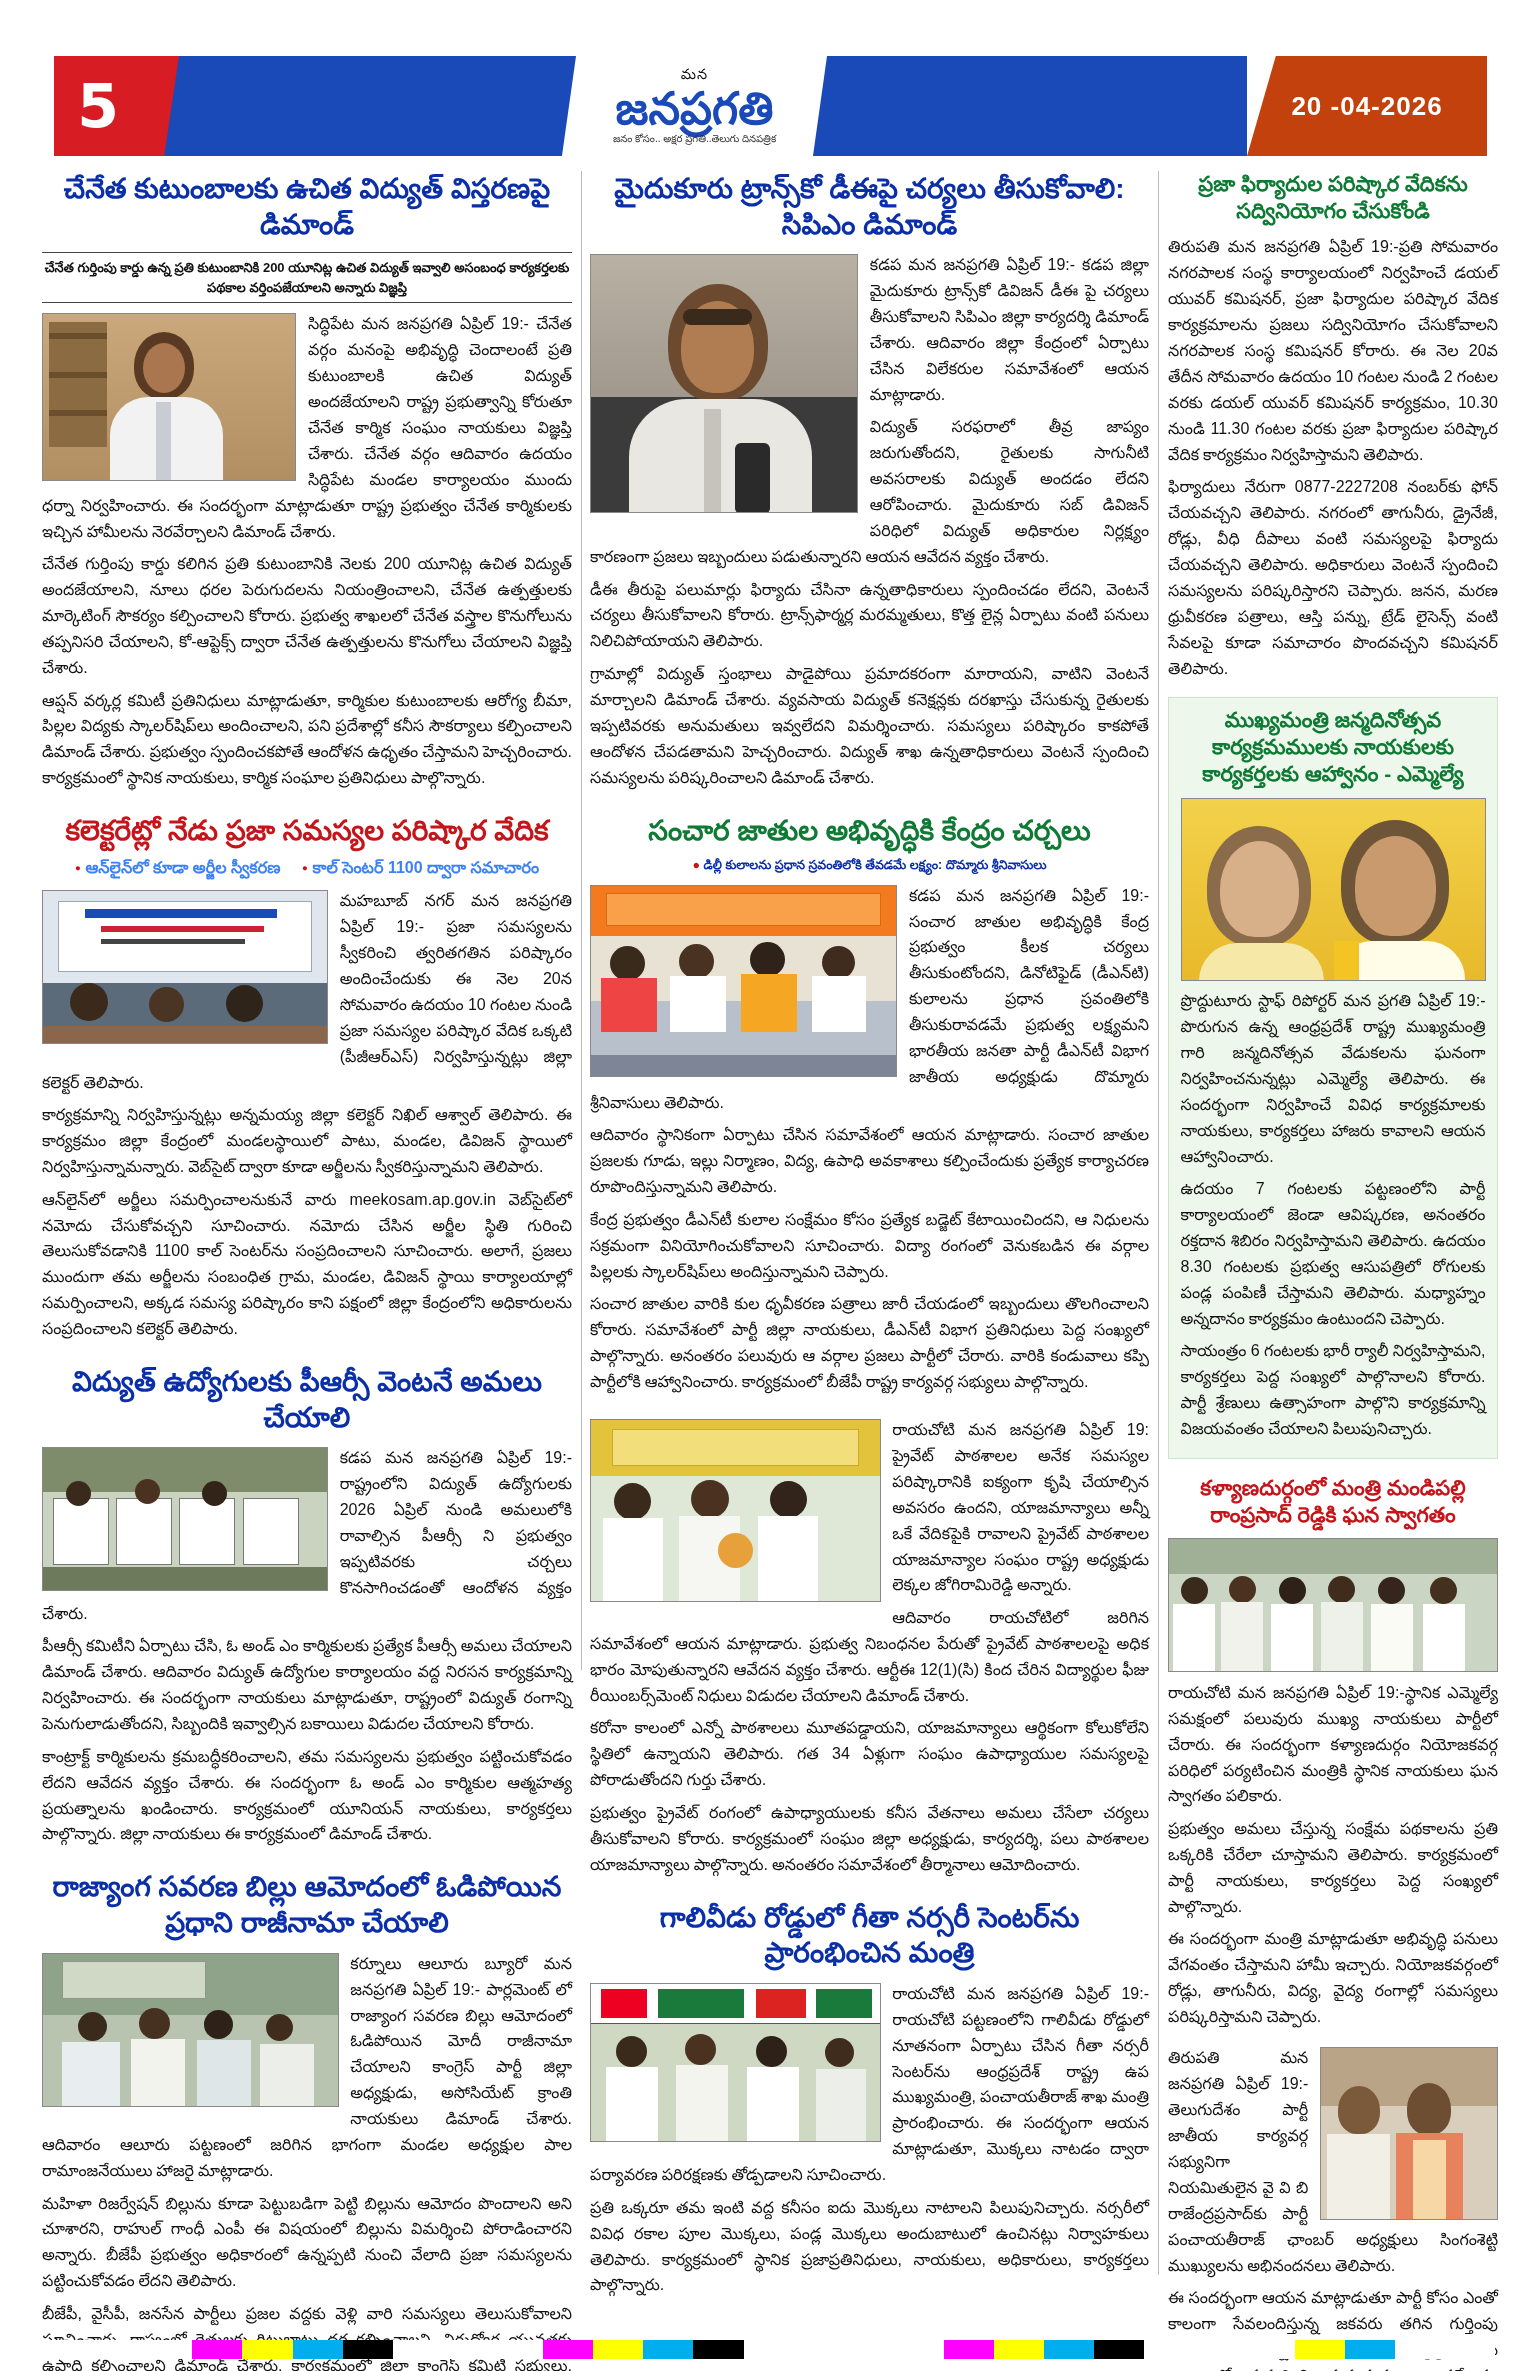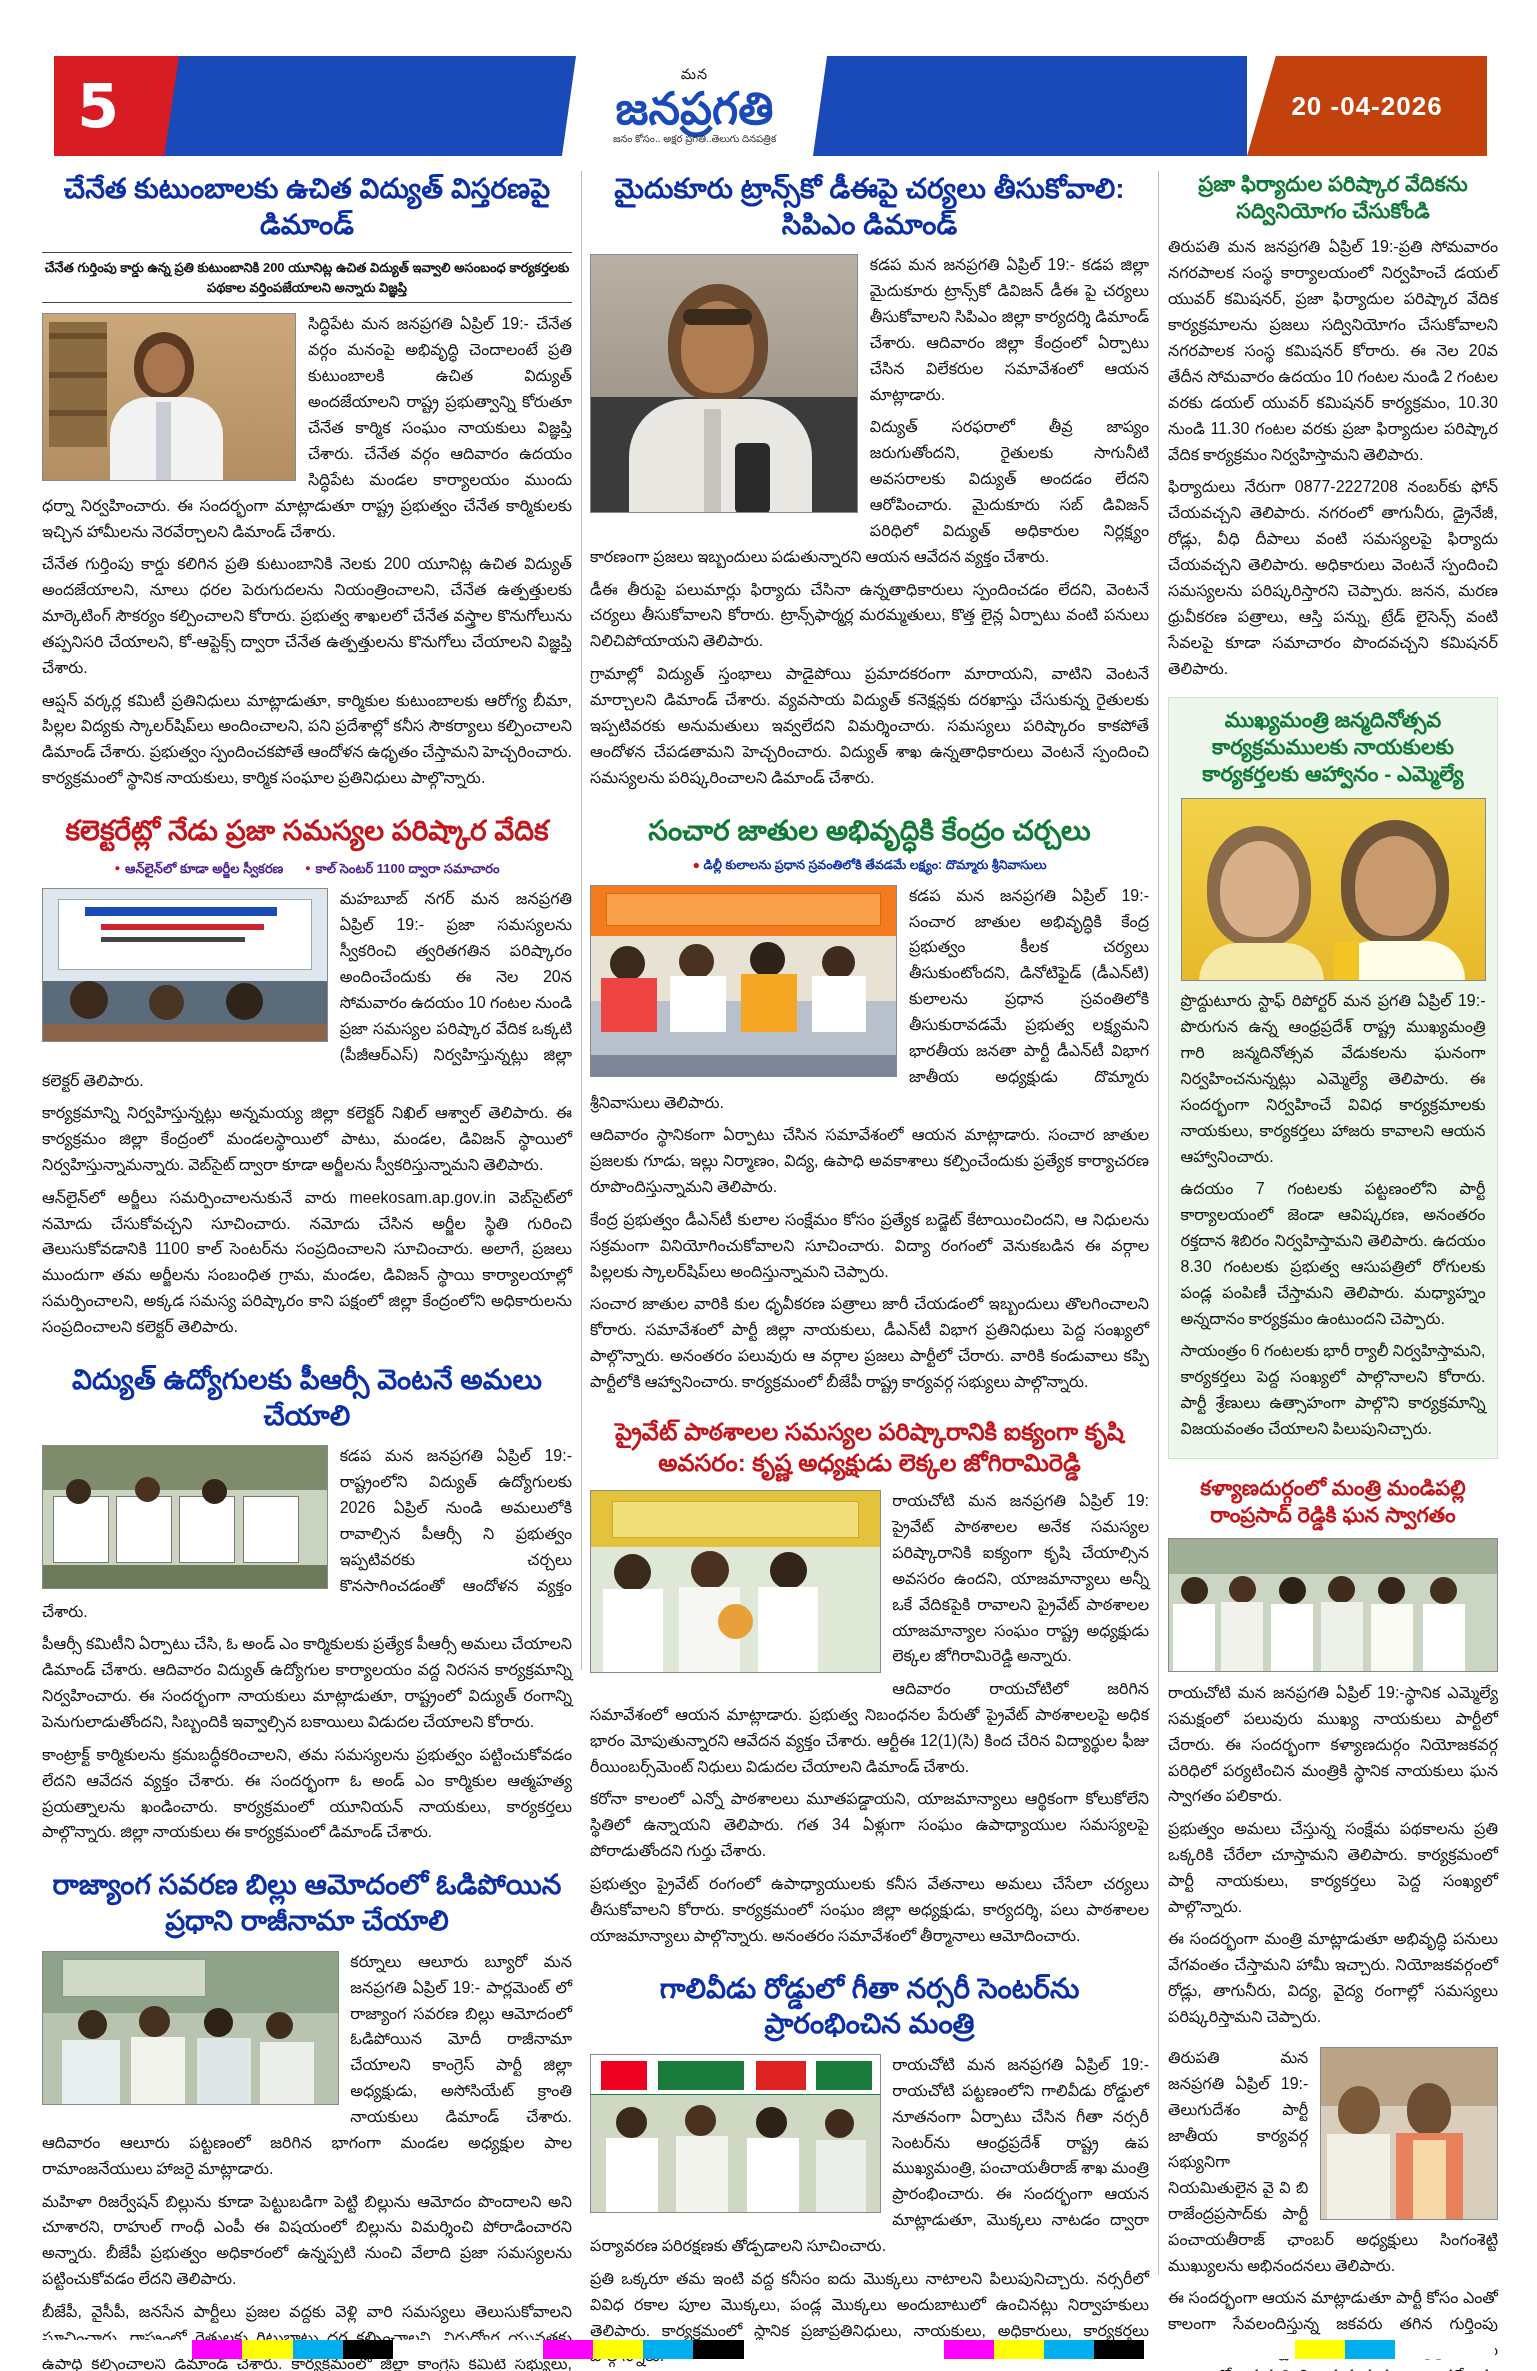--- a/index.html
+++ b/index.html
@@ -74,21 +74,21 @@
   .deck {
     font-size:13px; line-height:1.5; text-align:center; color:#111;
     border-top:1px solid #444; border-bottom:1px solid #444;
     padding:4.8px 1.9px; margin:0 0 8.6px 0; font-weight:bold;
   }
   .subdeck {
     font-size:12.5px; color:#0a2fa8; text-align:center; margin:0 0 7.7px 0;
     font-weight:bold;
   }
   .bullets { list-style:none; margin:0 0 7.7px 0; padding:0; text-align:center; }
-  .bullets li { font-size:13px; color:#4c1d95; font-weight:bold; display:inline-block; margin:0 8.6px; }
+  .bullets li { font-size:16px; color:#3b82f6; font-weight:bold; display:inline-block; margin:0 8.6px; }
   .bullets li:before { content:"\25CF"; color:#c5151b; margin-right:4.8px; font-size:9.6px; vertical-align:1.9px; }
 
   p.body {
     font-size:16px; line-height:1.62; text-align:justify; margin:0 0 6.7px 0;
     color:#111; word-spacing:-0.5px;
   }
   .photo {
     width:100%; border:1px solid #888; display:block; margin:0 0 7.7px 0;
     background:#dfe4ea; position:relative; overflow:hidden;
   }
@@ -272,21 +272,20 @@
             <div class="bar" style="left:0;bottom:0;right:0;height:21px;background:#7d8596;"></div>
           </div>
         </div>
         <p class="body">కడప మన జనప్రగతి ఏప్రిల్ 19:- సంచార జాతుల అభివృద్ధికి కేంద్ర ప్రభుత్వం కీలక చర్యలు తీసుకుంటోందని, డినోటిఫైడ్ (డీఎన్‌టి) కులాలను ప్రధాన స్రవంతిలోకి తీసుకురావడమే ప్రభుత్వ లక్ష్యమని భారతీయ జనతా పార్టీ డీఎన్‌టీ విభాగ జాతీయ అధ్యక్షుడు దొమ్మారు శ్రీనివాసులు తెలిపారు.</p>
         <p class="body">ఆదివారం స్థానికంగా ఏర్పాటు చేసిన సమావేశంలో ఆయన మాట్లాడారు. సంచార జాతుల ప్రజలకు గూడు, ఇల్లు నిర్మాణం, విద్య, ఉపాధి అవకాశాలు కల్పించేందుకు ప్రత్యేక కార్యాచరణ రూపొందిస్తున్నామని తెలిపారు.</p>
         <p class="body">కేంద్ర ప్రభుత్వం డీఎన్‌టీ కులాల సంక్షేమం కోసం ప్రత్యేక బడ్జెట్ కేటాయించిందని, ఆ నిధులను సక్రమంగా వినియోగించుకోవాలని సూచించారు. విద్యా రంగంలో వెనుకబడిన ఈ వర్గాల పిల్లలకు స్కాలర్‌షిప్‌లు అందిస్తున్నామని చెప్పారు.</p>
         <p class="body">సంచార జాతుల వారికి కుల ధృవీకరణ పత్రాలు జారీ చేయడంలో ఇబ్బందులు తొలగించాలని కోరారు. సమావేశంలో పార్టీ జిల్లా నాయకులు, డీఎన్‌టీ విభాగ ప్రతినిధులు పెద్ద సంఖ్యలో పాల్గొన్నారు. అనంతరం పలువురు ఆ వర్గాల ప్రజలు పార్టీలో చేరారు. వారికి కండువాలు కప్పి పార్టీలోకి ఆహ్వానించారు. కార్యక్రమంలో బీజేపీ రాష్ట్ర కార్యవర్గ సభ్యులు పాల్గొన్నారు.</p>
       </div>
 
       <div class="sectionbox clearfix">
-        <h2 class="headline red small">ప్రైవేట్ పాఠశాలల సమస్యల పరిష్కారానికి ఐక్యంగా కృషి అవసరం: కృష్ణ అధ్యక్షుడు లెక్కల జోగిరామిరెడ్డి</h2>
         <div class="photo float-left" style="height:183px;width:52%;">
           <div class="ph">
             <div class="bar" style="left:0;top:0;right:0;bottom:0;background:#dfe7d6;"></div>
             <div class="bar" style="left:0;top:0;right:0;height:56px;background:#e3c23c;"></div>
             <div class="bar" style="left:21px;top:9.6px;right:21px;height:37px;background:#f2de7a;border:1px solid #c9a92a;"></div>
             <div class="blob" style="left:23px;top:63px;width:37px;height:37px;background:#3a2a1c;"></div>
             <div class="bar" style="left:11.5px;top:98px;width:60px;height:85px;background:#ffffff;"></div>
             <div class="blob" style="left:100px;top:60px;width:38px;height:38px;background:#4a3120;"></div>
             <div class="bar" style="left:88px;top:96px;width:61px;height:86px;background:#f6f6f2;"></div>
             <div class="blob" style="left:179px;top:61px;width:37px;height:37px;background:#32241a;"></div>

